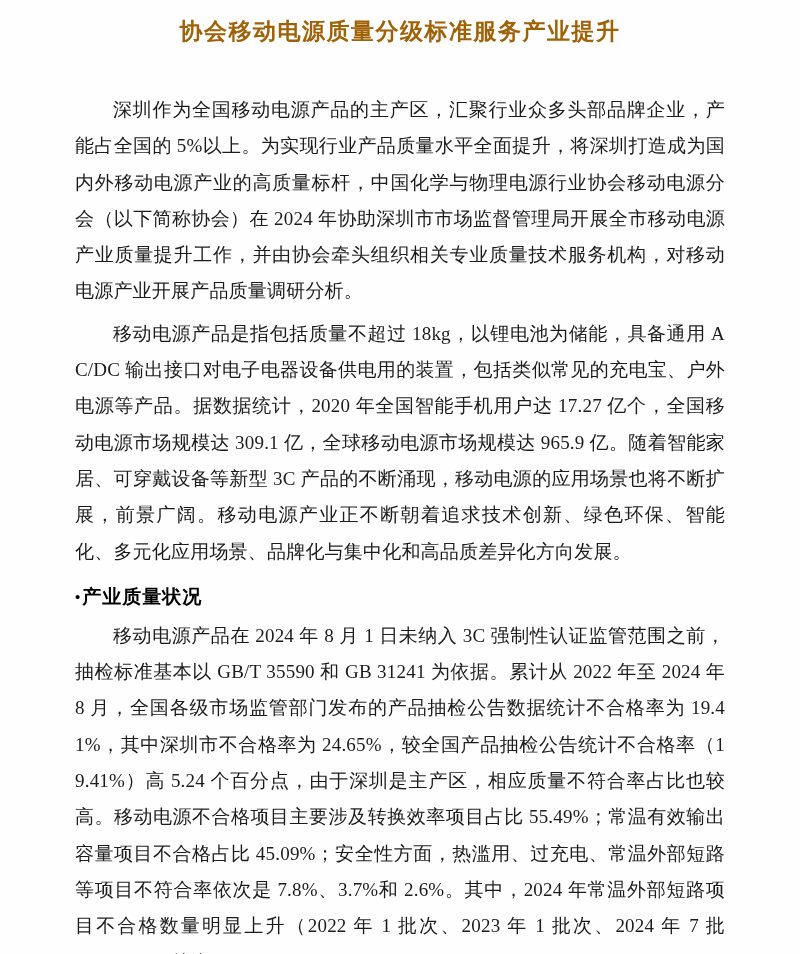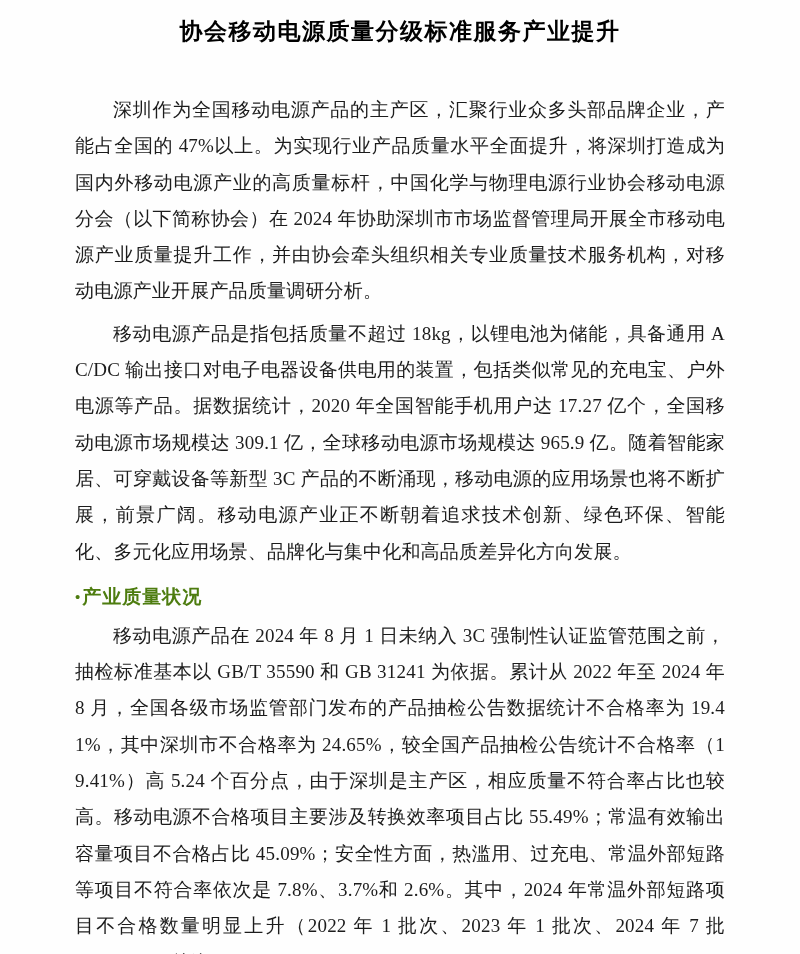--- a/index.html
+++ b/index.html
@@ -21,56 +21,56 @@
     background: #fefefe;
     overflow: hidden;
   }
   .doc-title {
     margin: 0;
     font-size: 23px;
     font-weight: bold;
     line-height: 32px;
     text-align: center;
     letter-spacing: 1.5px;
-    color: #000000;
+    color: #a16207;
   }
   .para {
     margin: 0;
     font-size: 19px;
     line-height: 36.3px;
     text-align: justify;
     text-indent: 2em;
     letter-spacing: 0.2px;
     word-break: break-all;
   }
   .para-1 { margin-top: 44px; }
   .para-2 { margin-top: 6px; }
   .para-3 { margin-top: 6px; }
   .section-heading {
     margin: 12px 0 0 0;
     font-size: 19px;
     line-height: 30px;
     font-weight: bold;
-    color: #4d7c0f;
+    color: #000000;
     letter-spacing: 1px;
   }
   .section-heading .bullet {
     font-size: 15px;
     margin-right: 1px;
     vertical-align: 1px;
   }
 </style>
 </head>
 <body>
 
 <div class="doc-page">
 
   <h1 class="doc-title">协会移动电源质量分级标准服务产业提升</h1>
 
-  <p class="para para-1">深圳作为全国移动电源产品的主产区，汇聚行业众多头部品牌企业，产能占全国的 47%以上。为实现行业产品质量水平全面提升，将深圳打造成为国内外移动电源产业的高质量标杆，中国化学与物理电源行业协会移动电源分会（以下简称协会）在 2024 年协助深圳市市场监督管理局开展全市移动电源产业质量提升工作，并由协会牵头组织相关专业质量技术服务机构，对移动电源产业开展产品质量调研分析。</p>
+  <p class="para para-1">深圳作为全国移动电源产品的主产区，汇聚行业众多头部品牌企业，产能占全国的 5%以上。为实现行业产品质量水平全面提升，将深圳打造成为国内外移动电源产业的高质量标杆，中国化学与物理电源行业协会移动电源分会（以下简称协会）在 2024 年协助深圳市市场监督管理局开展全市移动电源产业质量提升工作，并由协会牵头组织相关专业质量技术服务机构，对移动电源产业开展产品质量调研分析。</p>
 
   <p class="para para-2">移动电源产品是指包括质量不超过 18kg，以锂电池为储能，具备通用 AC/DC 输出接口对电子电器设备供电用的装置，包括类似常见的充电宝、户外电源等产品。据数据统计，2020 年全国智能手机用户达 17.27 亿个，全国移动电源市场规模达 309.1 亿，全球移动电源市场规模达 965.9 亿。随着智能家居、可穿戴设备等新型 3C 产品的不断涌现，移动电源的应用场景也将不断扩展，前景广阔。移动电源产业正不断朝着追求技术创新、绿色环保、智能化、多元化应用场景、品牌化与集中化和高品质差异化方向发展。</p>
 
   <h2 class="section-heading"><span class="bullet">•</span><span>产业质量状况</span></h2>
 
   <p class="para para-3">移动电源产品在 2024 年 8 月 1 日未纳入 3C 强制性认证监管范围之前，抽检标准基本以 GB/T 35590 和 GB 31241 为依据。累计从 2022 年至 2024 年 8 月，全国各级市场监管部门发布的产品抽检公告数据统计不合格率为 19.41%，其中深圳市不合格率为 24.65%，较全国产品抽检公告统计不合格率（19.41%）高 5.24 个百分点，由于深圳是主产区，相应质量不符合率占比也较高。移动电源不合格项目主要涉及转换效率项目占比 55.49%；常温有效输出容量项目不合格占比 45.09%；安全性方面，热滥用、过充电、常温外部短路等项目不符合率依次是 7.8%、3.7%和 2.6%。其中，2024 年常温外部短路项目不合格数量明显上升（2022 年 1 批次、2023 年 1 批次、2024 年 7 批次），值得关注。</p>
 
 </div>
 
 </body></html>

